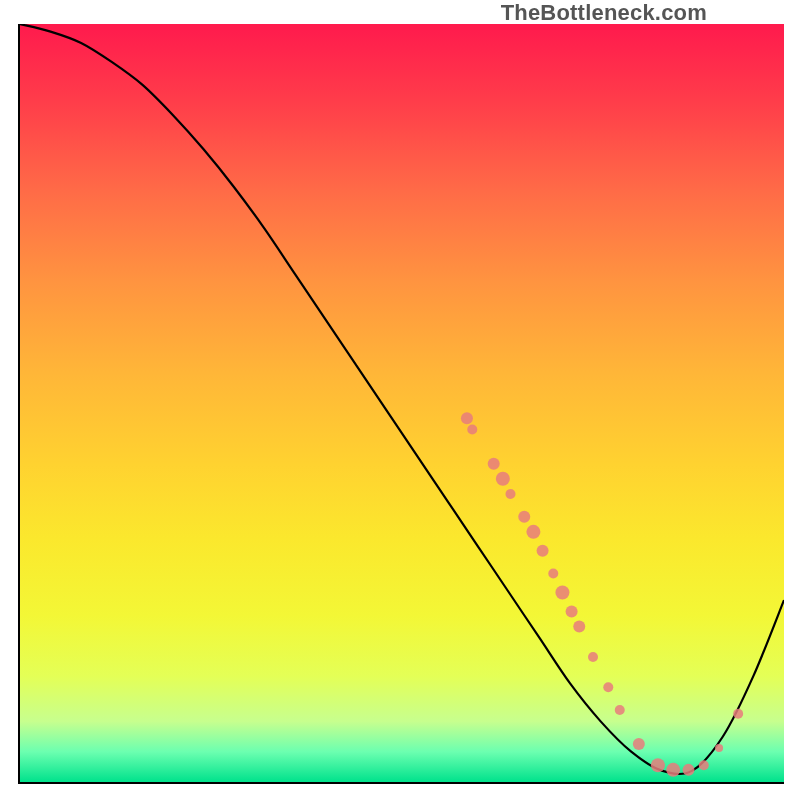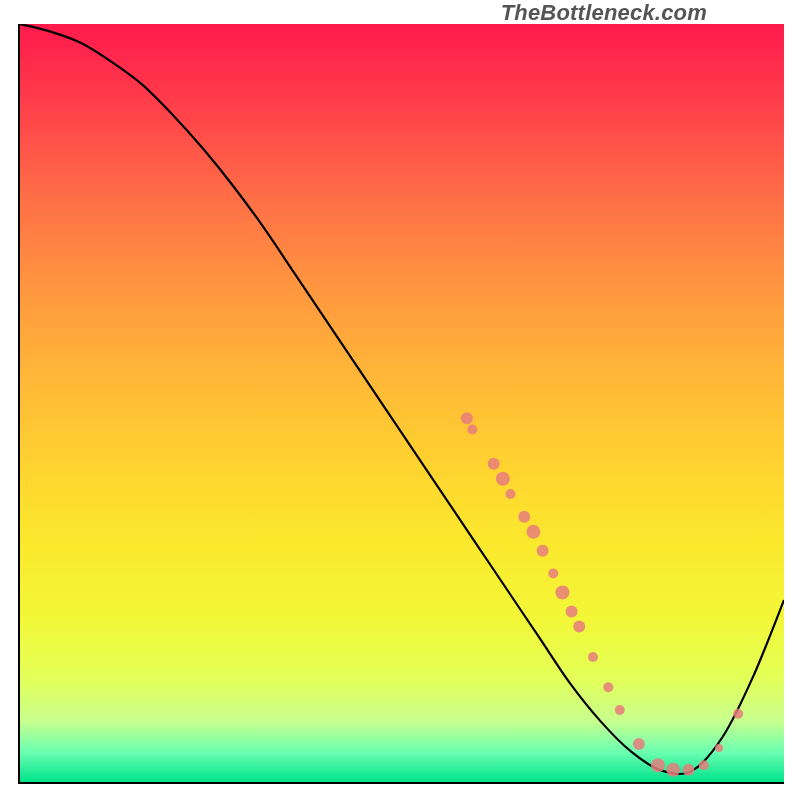--- a/index.html
+++ b/index.html
@@ -7,21 +7,20 @@
     padding: 0;
     width: 800px;
     height: 800px;
     background: #ffffff;
     font-family: Arial, Helvetica, sans-serif;
   }
   .container {
     position: relative;
     width: 717px;
     height: 800px;
-    font-style: italic;
   }
   .plot-area {
     position: absolute;
     left: 18px;
     top: 24px;
     width: 764px;
     height: 758px;
     border-left: 2px solid #000;
     border-bottom: 2px solid #000;
     overflow: hidden;

